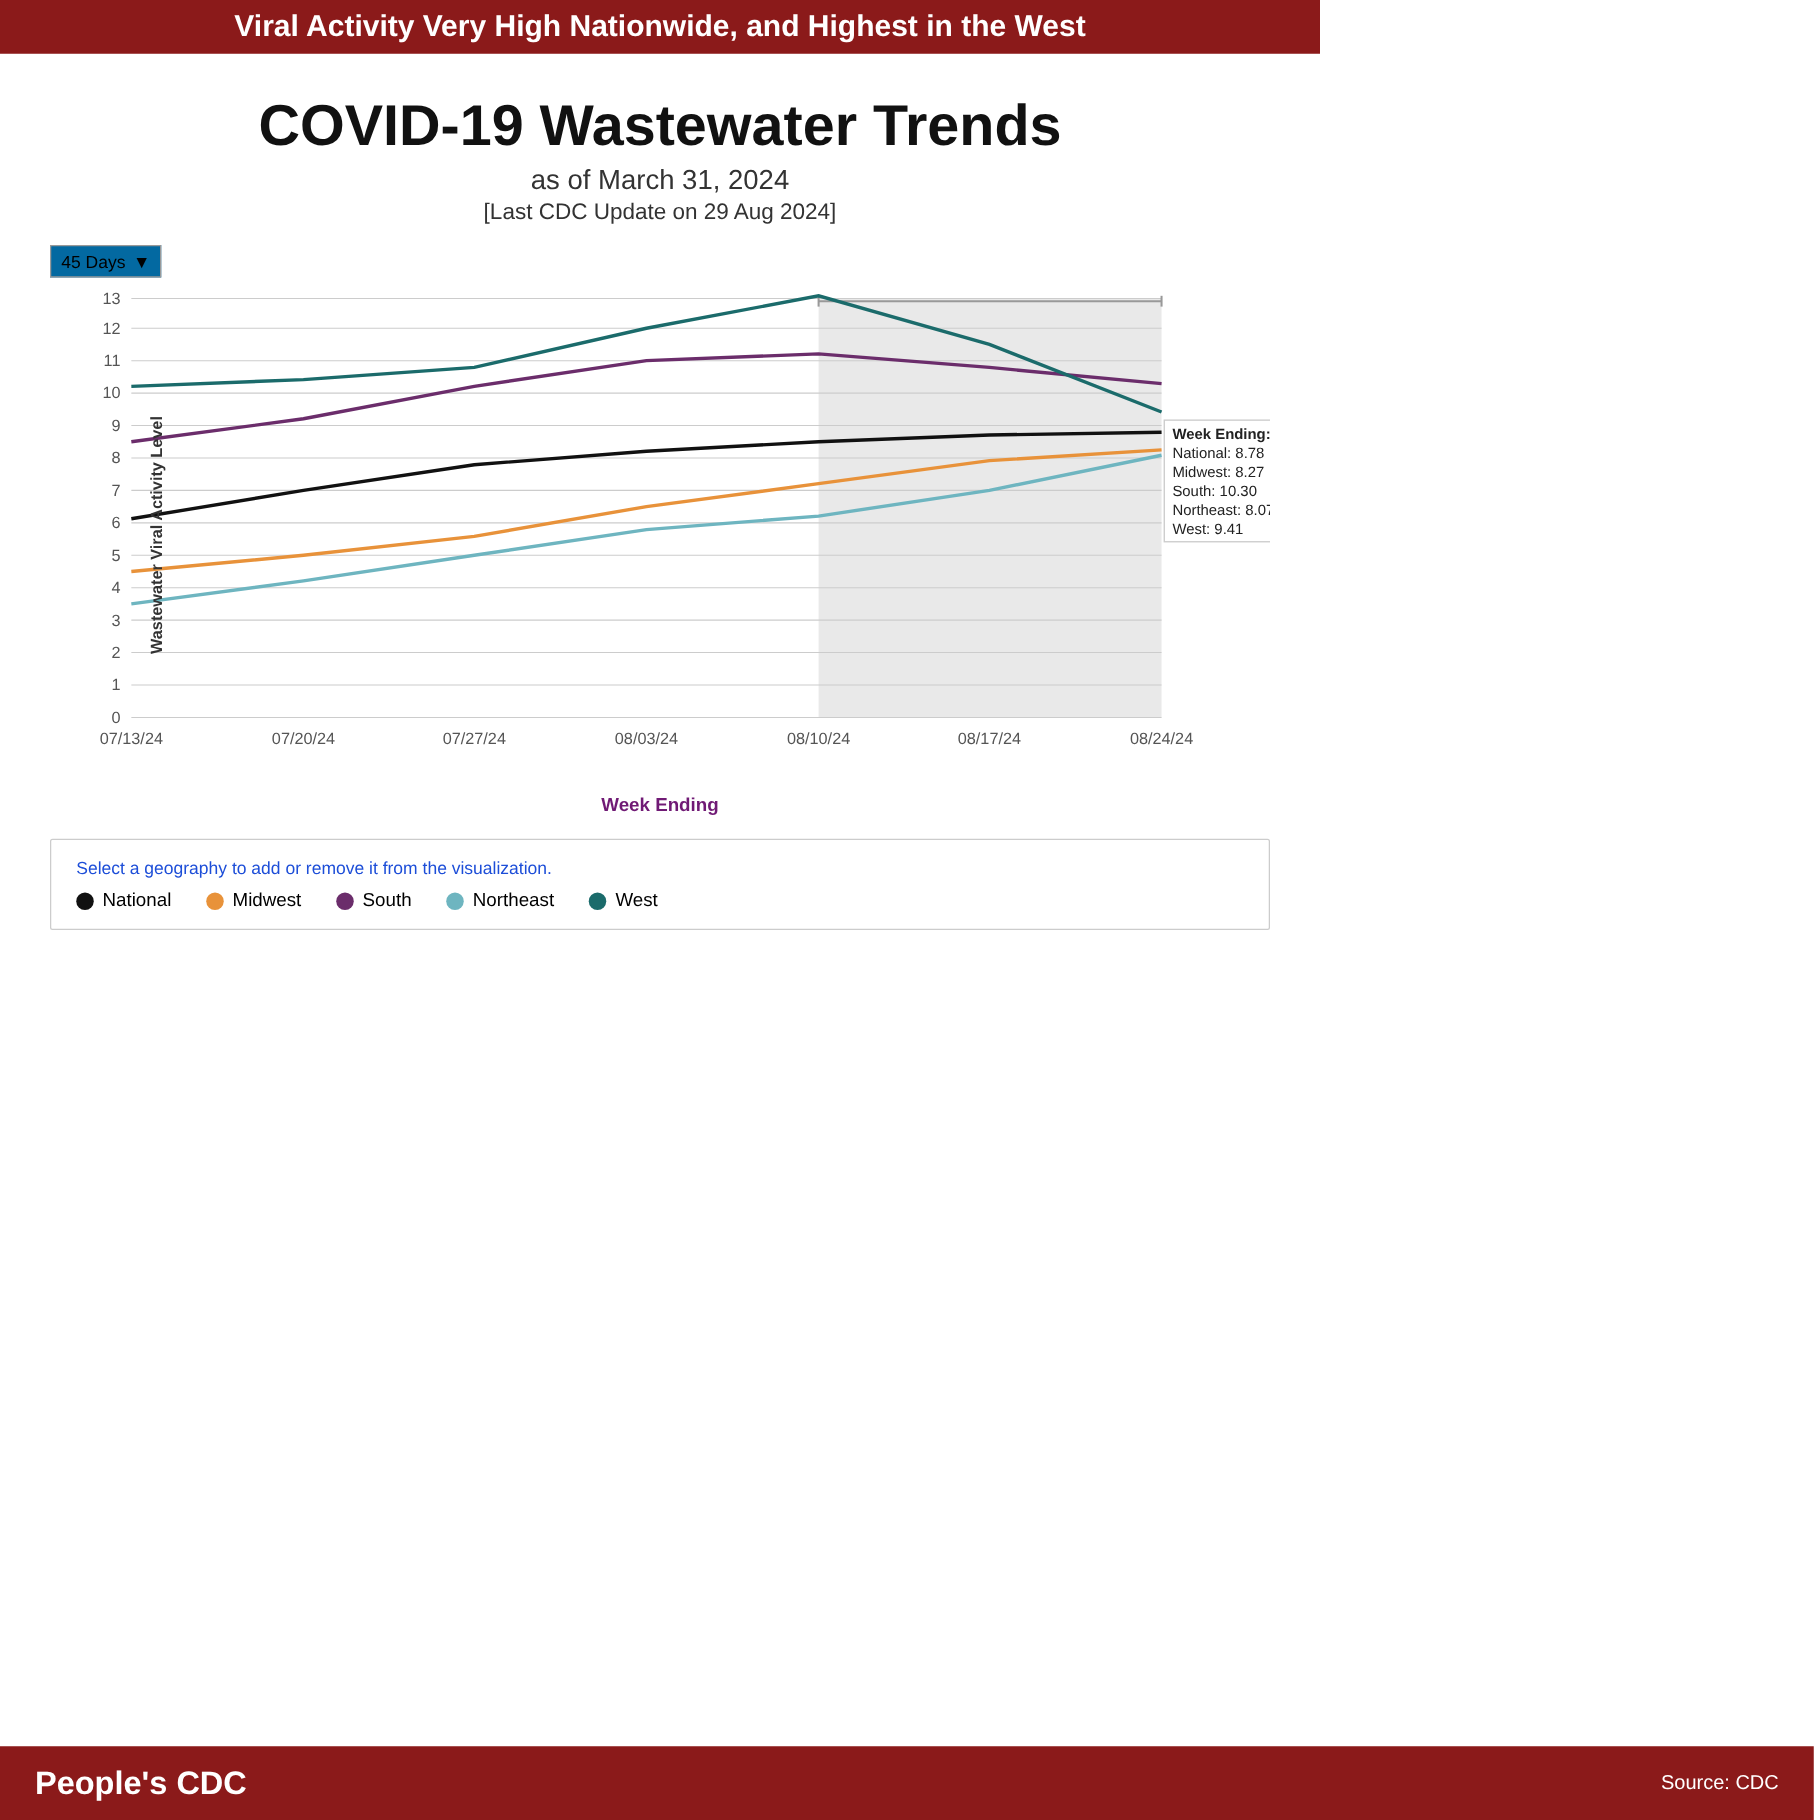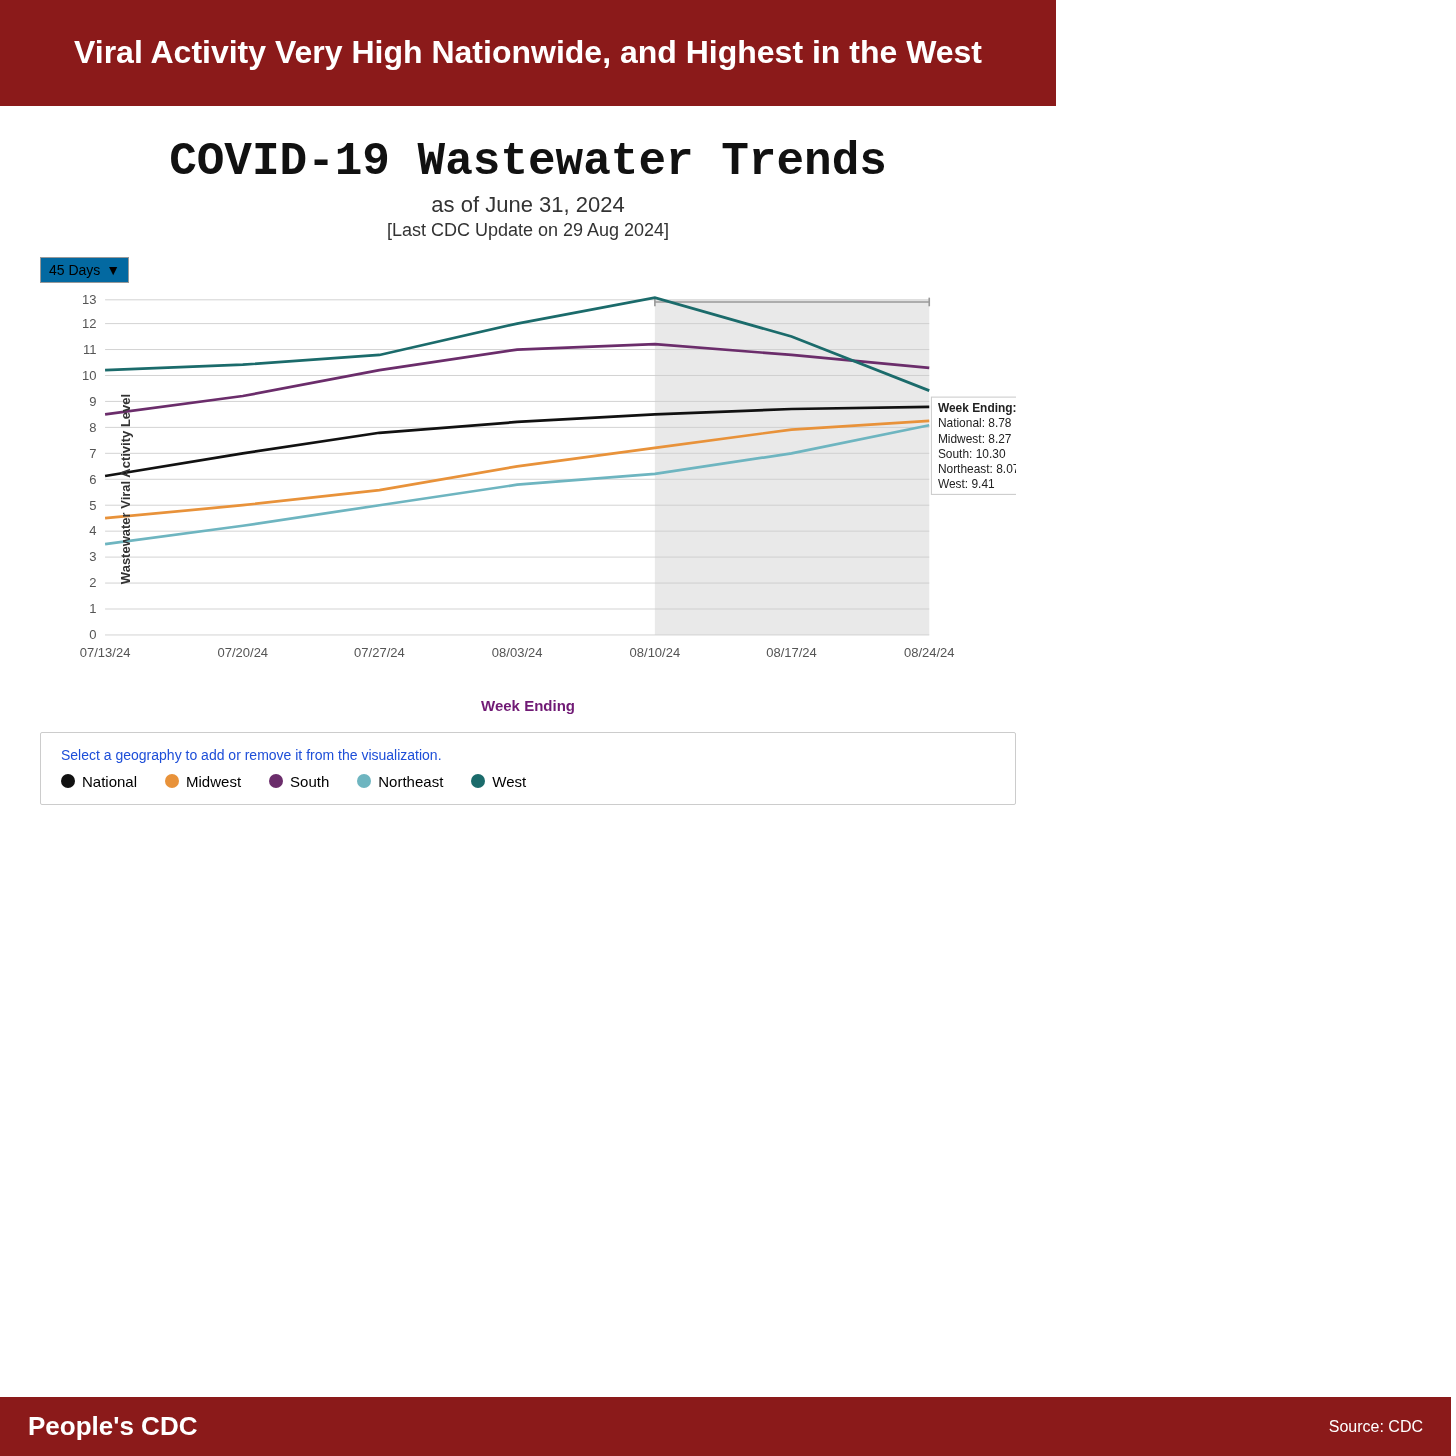--- a/index.html
+++ b/index.html
@@ -7,36 +7,35 @@
       width: 1056px;
       height: 1056px;
       font-family: Arial, sans-serif;
       background: #fff;
       overflow: hidden;
     }
     .header {
       background: #8B1A1A;
       color: white;
       text-align: center;
-      padding: 32px 20px;
-      font-size: 32px;
+      padding: 6px 20px;
+      font-size: 24px;
       font-weight: bold;
       line-height: 1.3;
     }
     .main-content {
       padding: 20px 40px 10px 40px;
     }
     .chart-title {
       text-align: center;
       font-size: 46px;
       font-weight: bold;
       color: #111;
       margin-bottom: 4px;
       margin-top: 10px;
-      font-family: Liberation Mono, monospace;
     }
     .chart-subtitle {
       text-align: center;
       font-size: 22px;
       color: #333;
       margin-bottom: 2px;
     }
     .chart-update {
       text-align: center;
       font-size: 18px;
@@ -136,21 +135,21 @@
   </style>
 </head>
 <body>
 
 <div class="header">
   <span>Viral Activity Very High Nationwide, and Highest in the West</span>
 </div>
 
 <div class="main-content">
   <div class="chart-title">COVID-19 Wastewater Trends</div>
-  <div class="chart-subtitle">as of June 31, 2024</div>
+  <div class="chart-subtitle">as of March 31, 2024</div>
   <div class="chart-update">[Last CDC Update on 29 Aug 2024]</div>
 
   <div class="dropdown-row">
     <div class="dropdown">
       <span>45 Days</span>
       <span>▼</span>
     </div>
   </div>
 
   <div class="chart-area">

